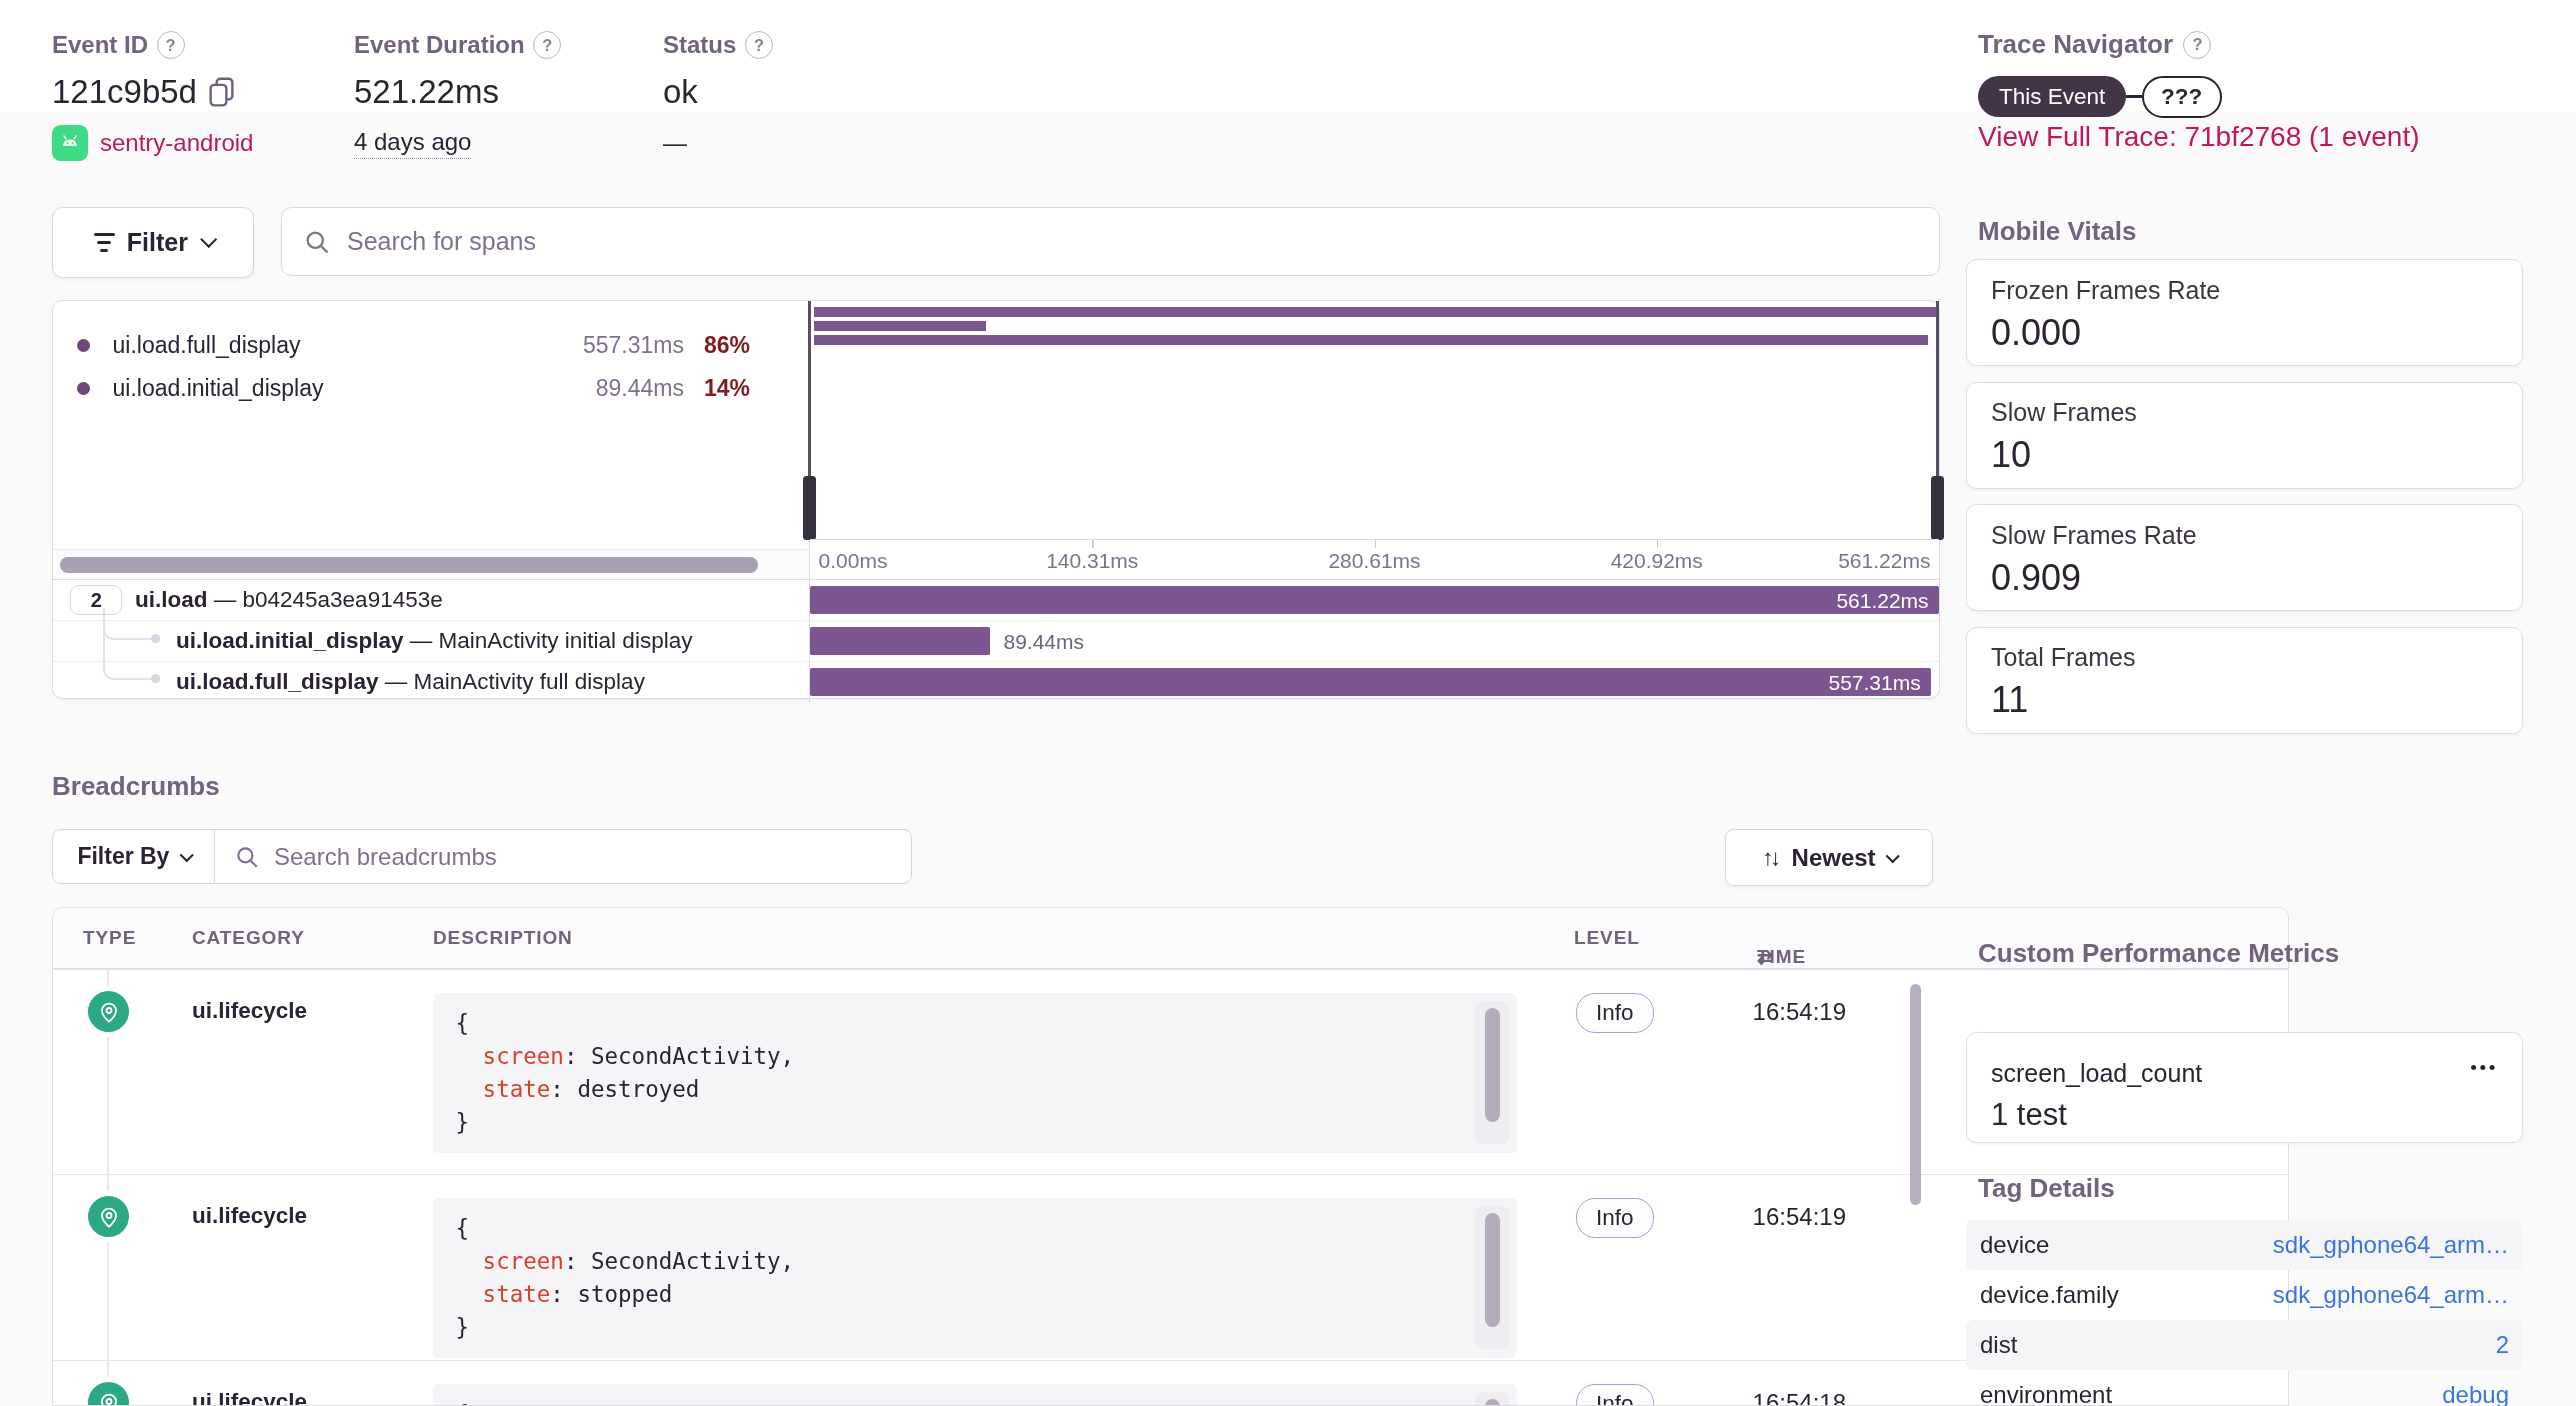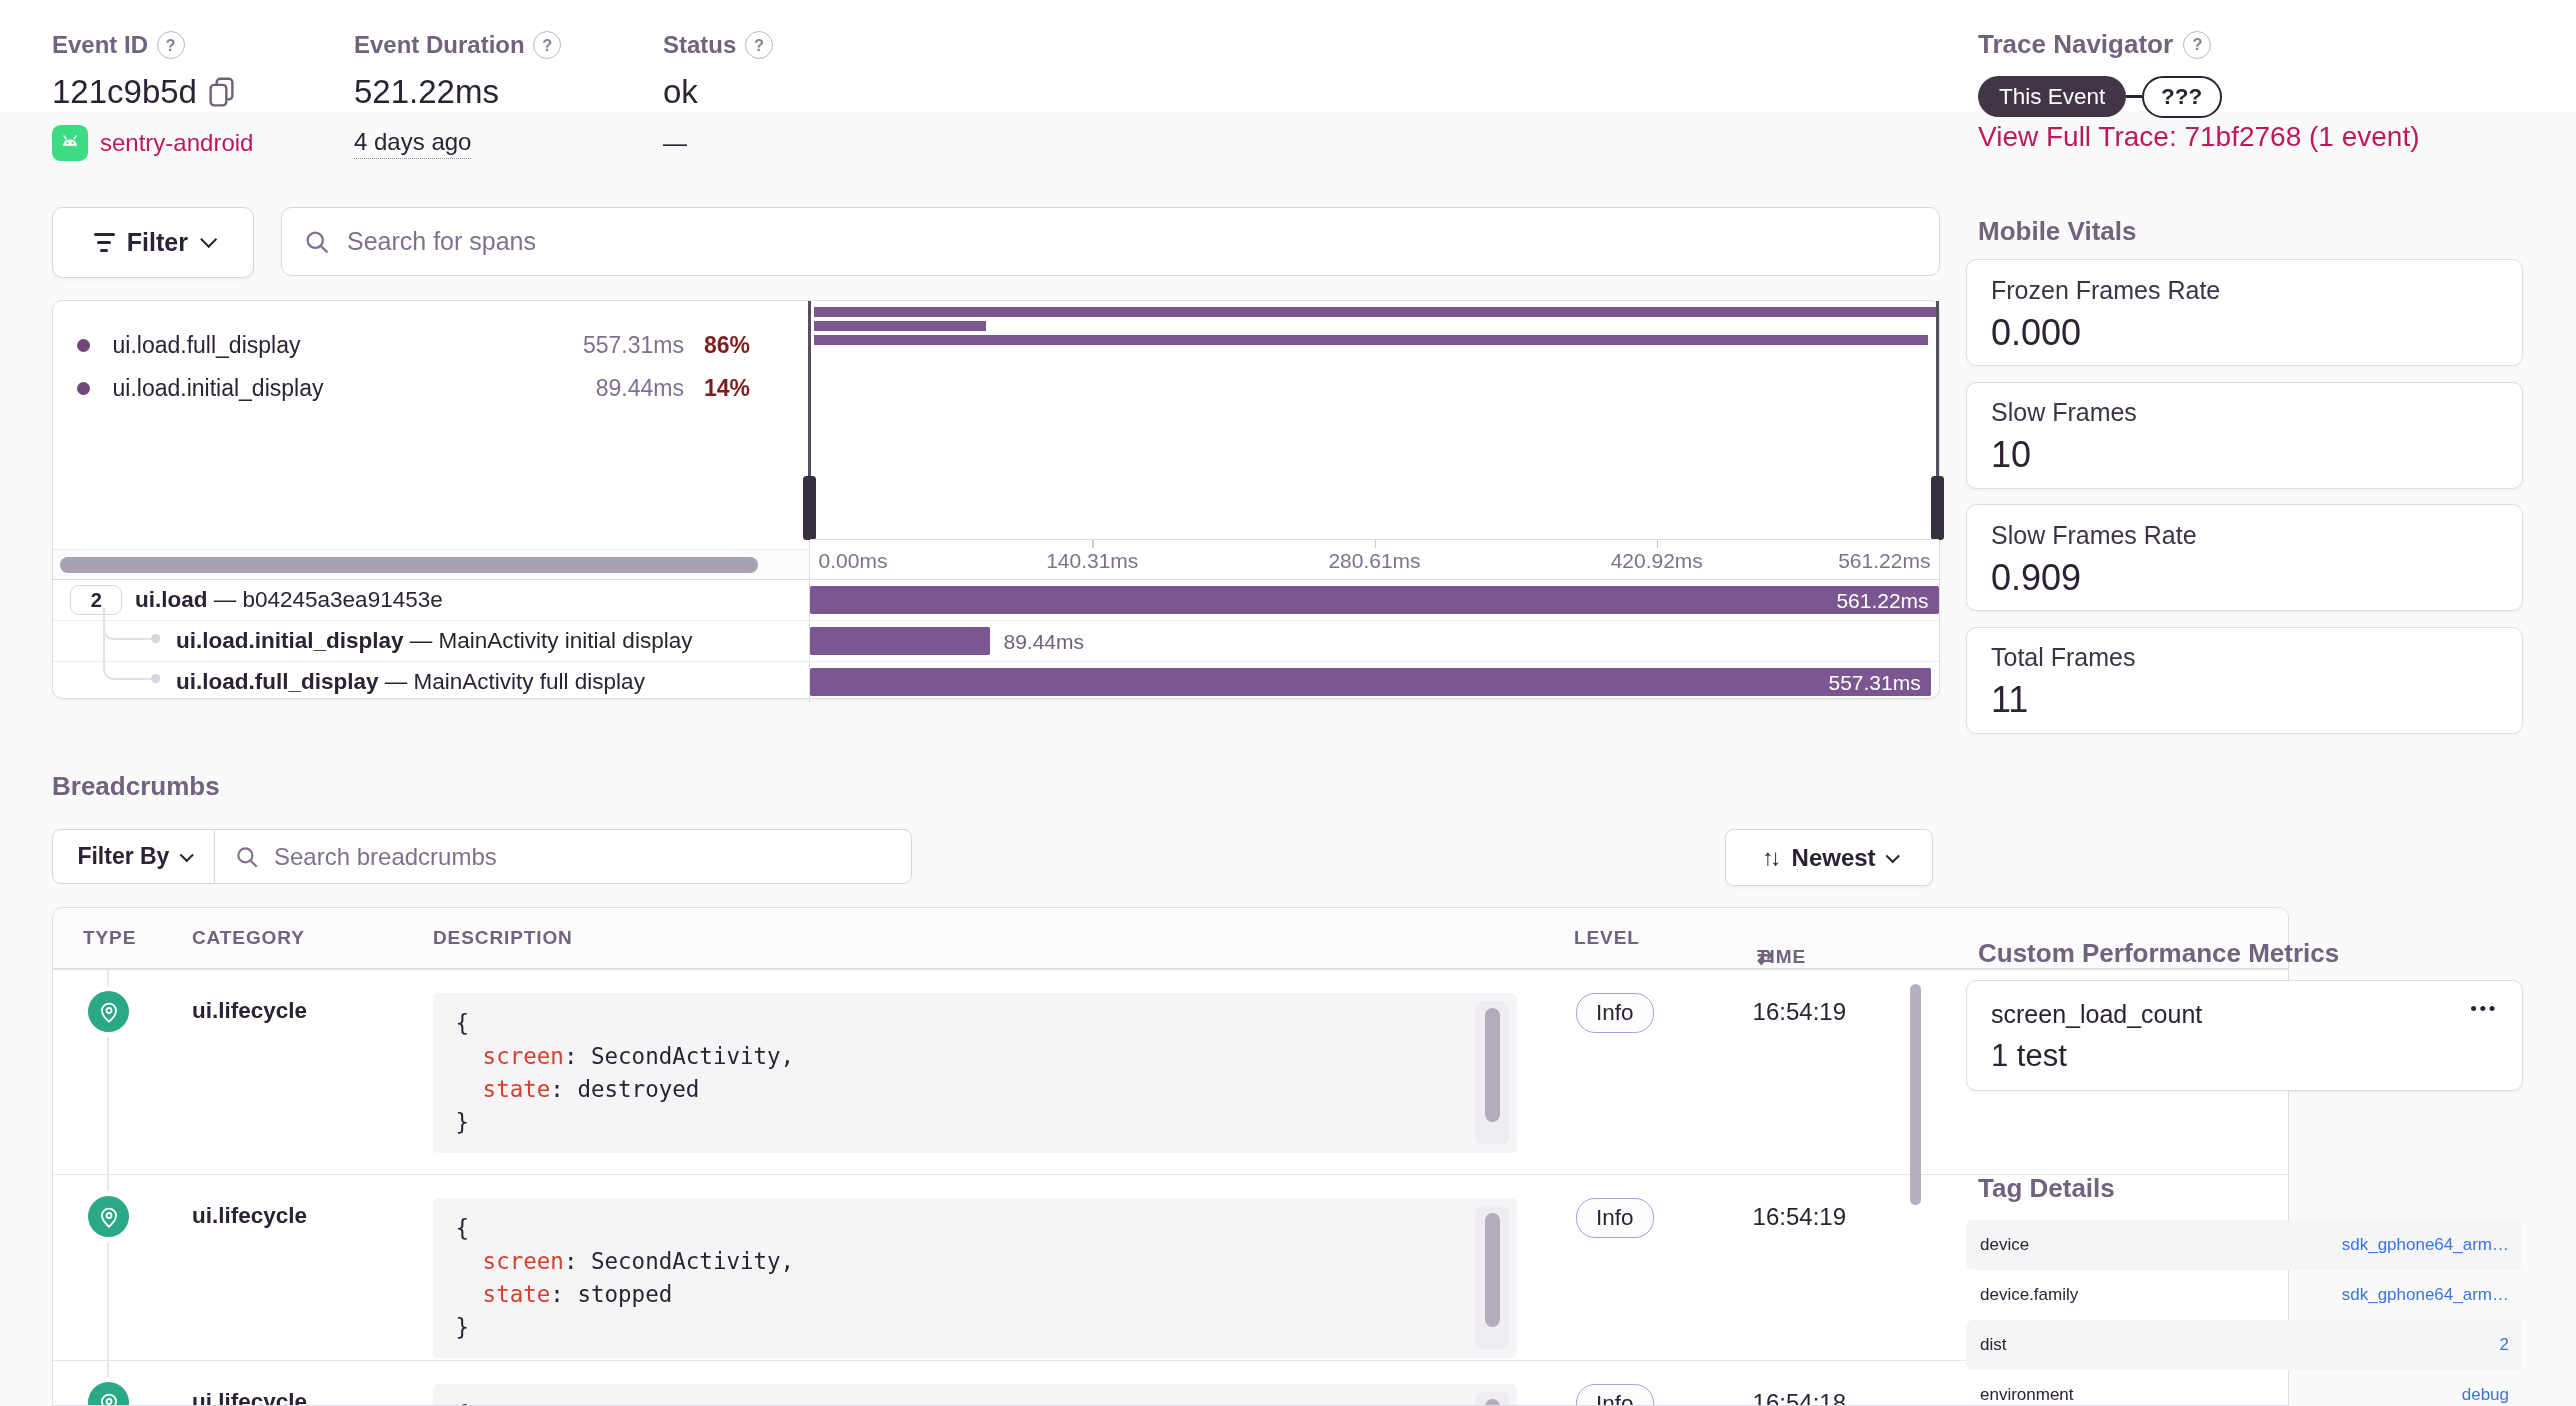--- a/index.html
+++ b/index.html
@@ -99,27 +99,27 @@
   .lvl-pill{position:absolute;left:1523px;top:22.5px;height:38px;padding:0 19px;border:1.7px solid #A79FE3;border-radius:19px;background:#FDFDFE;display:inline-flex;align-items:center;font-size:22.5px;color:#2B2233;}
   .bc-time{position:absolute;left:1663px;top:28px;width:130px;text-align:right;font-size:24px;}
   .panel-vscroll{position:absolute;left:1857px;top:76px;width:11.2px;height:221px;background:#B6AFC0;border-radius:6px;cursor:pointer;}
 
   
   .sb-title{position:absolute;left:1978px;font-size:26px;font-weight:700;color:#71627E;}
   .vitals{position:absolute;left:1966px;top:259px;width:557px;}
   .vcard{background:#fff;border:0.9px solid #E0DCE5;border-radius:10.4px;box-sizing:border-box;height:107px;margin-bottom:15.5px;padding:15.5px 24px;box-shadow:0 1.7px 3.5px rgba(43,34,51,0.04);}
   .vcard .vlabel{font-size:25px;color:#3D3347;}
   .vcard .vvalue{font-size:36px;color:#2B2233;margin-top:7px;}
-  .cpm-card{position:absolute;left:1966px;top:980px;width:557px;height:111px;background:#fff;border:0.9px solid #E0DCE5;border-radius:10.4px;box-sizing:border-box;padding:19px 24px;box-shadow:0 1.7px 3.5px rgba(43,34,51,0.04);}
+  .cpm-card{position:absolute;left:1966px;top:1032px;width:557px;height:111px;background:#fff;border:0.9px solid #E0DCE5;border-radius:10.4px;box-sizing:border-box;padding:26px 24px;box-shadow:0 1.7px 3.5px rgba(43,34,51,0.04);}
   .cpm-row{display:flex;justify-content:space-between;align-items:flex-start;}
   .cpm-name{font-size:25px;color:#2B2233;}
   .cpm-menu{font-size:19px;letter-spacing:2.6px;color:#2B2233;cursor:pointer;line-height:17.3px;}
   .cpm-value{font-size:31px;margin-top:8.6px;}
   .tags{position:absolute;left:1966px;top:1220px;width:557px;}
-  .tag-row{height:50px;display:flex;align-items:center;justify-content:space-between;padding:0 14px;box-sizing:border-box;font-size:17px;}
+  .tag-row{height:50px;display:flex;align-items:center;justify-content:space-between;padding:0 14px;box-sizing:border-box;font-size:24px;}
   .tag-row.striped{background:#F5F4F7;border-radius:7px;}
   .tag-val{color:#3C74DD;max-width:328px;overflow:hidden;white-space:nowrap;cursor:pointer;}
   svg{display:block;}
 </style>
 </head>
 <body>
 
 <div class="page">
   <div class="top-white"></div>
 

